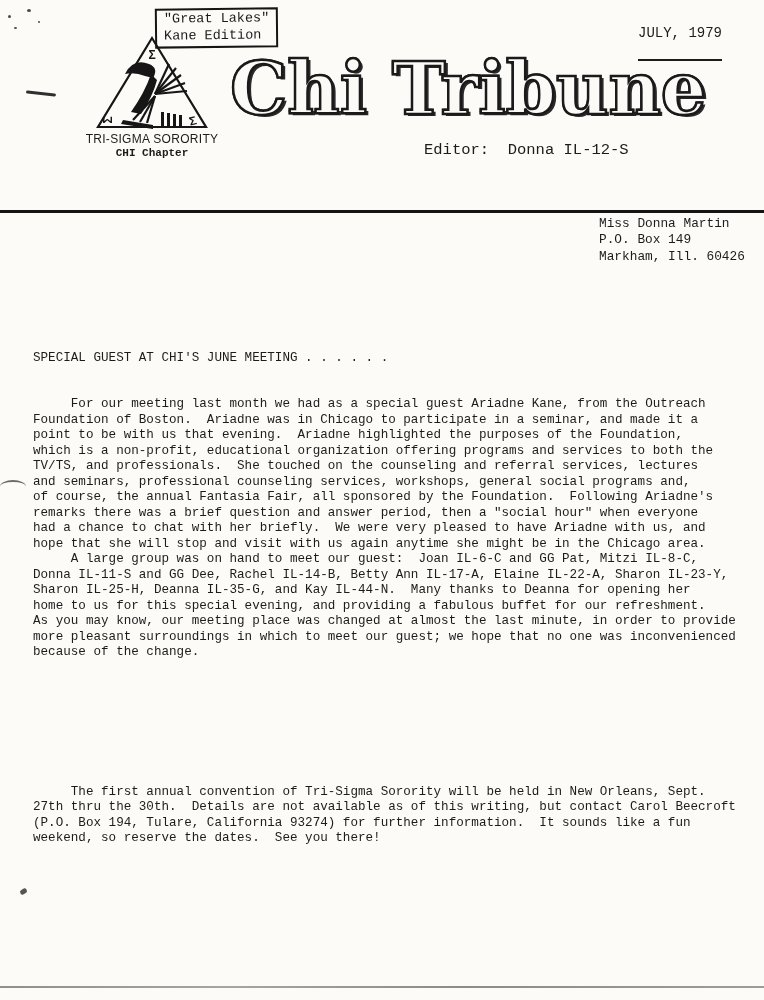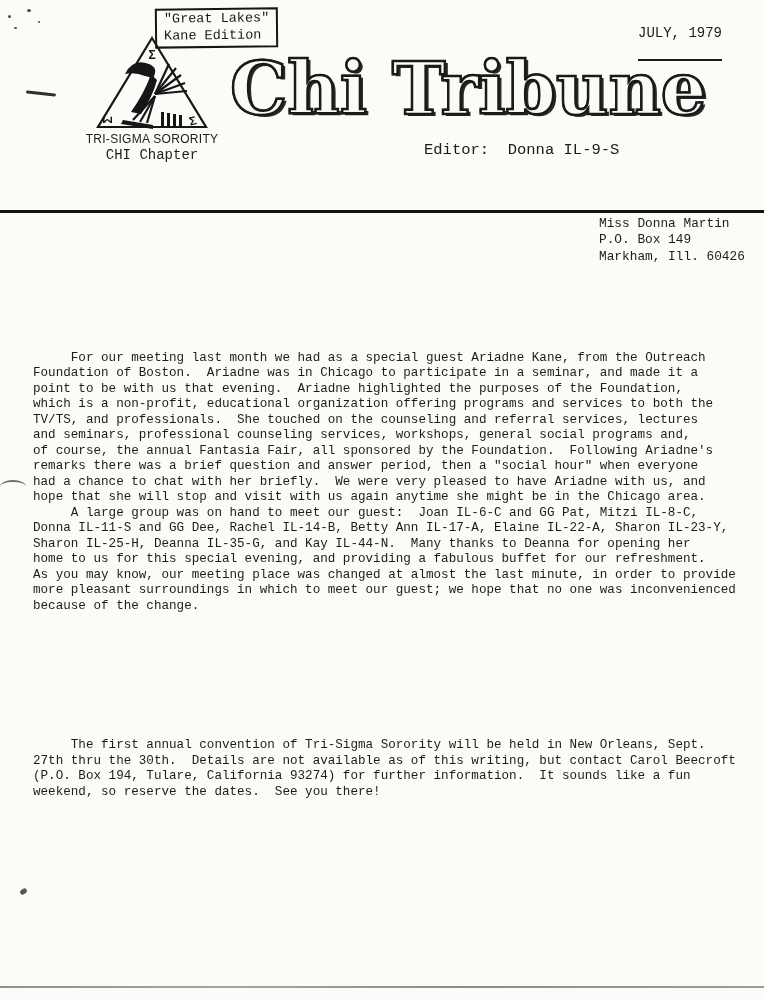--- a/index.html
+++ b/index.html
@@ -9,21 +9,21 @@
   
   .edition-box{position:absolute;left:155px;top:8px;border:2px solid #151515;
         padding:1px 7px 2px 7px;font-size:13.5px;line-height:16.5px;
         transform:rotate(-0.6deg);background:#fcfbf8;}
   .date{position:absolute;left:638px;top:25px;font-size:14px;
         border-bottom:2px solid #1c1c1c;padding-bottom:18px;}
   .logo-wrap{position:absolute;left:72px;top:34px;width:160px;text-align:center;}
   .logo-wrap svg{display:block;margin:0 auto;}
   .logo-org{font-family:"Liberation Sans",sans-serif;font-weight:normal;font-size:12px;
         letter-spacing:0.3px;margin-top:2px;white-space:nowrap;}
-  .logo-chapter{font-size:14px;margin-top:1px;}
+  .logo-chapter{font-size:11px;margin-top:1px;font-weight:bold;}
   .title{position:absolute;left:230px;top:42px;width:520px;white-space:nowrap;
         font-family:"DejaVu Serif",serif;font-weight:bold;font-size:72px;line-height:94px;
         color:#fbfaf6;-webkit-text-stroke:2.5px #1a1a1a;
         text-shadow:-1px -1px 0 #222,1px -1px 0 #222,-1px 1px 0 #222,3px 2px 0 #2a2a2a;}
   .editor{position:absolute;left:424px;top:141px;font-size:15.5px;white-space:pre;}
 
   
   .officers{position:absolute;left:35px;top:194px;font-size:12.8px;white-space:pre;}
   .rule{position:absolute;left:0;top:210px;width:764px;height:3px;background:#141414;}
   .address{position:absolute;left:599px;top:216px;font-size:12.8px;line-height:16.4px;white-space:pre;}
@@ -92,30 +92,31 @@
           <rect x="84" y="81" width="3" height="12"></rect>
         </g>
       </g>
     </svg>
     <div class="logo-org">TRI-SIGMA SORORITY</div>
     <div class="logo-chapter">CHI Chapter</div>
   </div>
 
   <div class="title">Chi Tribune</div>
 
-  <div class="editor">Editor:  Donna IL-9-S</div>
+  <div class="editor">Editor:  Donna IL-12-S</div>
 
   <div class="rule"></div>
   <div class="address">Miss Donna Martin
 P.O. Box 149
 Markham, Ill. 60426</div>
 
   <div class="bodytext">
 
     <div class="section">
+      <div>SPECIAL GUEST AT CHI'S JUNE MEETING . . . . . .</div>
       <div>     For our meeting last month we had as a special guest Ariadne Kane, from the Outreach
 Foundation of Boston.  Ariadne was in Chicago to participate in a seminar, and made it a
 point to be with us that evening.  Ariadne highlighted the purposes of the Foundation,
 which is a non-profit, educational organization offering programs and services to both the
 TV/TS, and professionals.  She touched on the counseling and referral services, lectures
 and seminars, professional counseling services, workshops, general social programs and,
 of course, the annual Fantasia Fair, all sponsored by the Foundation.  Following Ariadne's
 remarks there was a brief question and answer period, then a "social hour" when everyone
 had a chance to chat with her briefly.  We were very pleased to have Ariadne with us, and
 hope that she will stop and visit with us again anytime she might be in the Chicago area.

